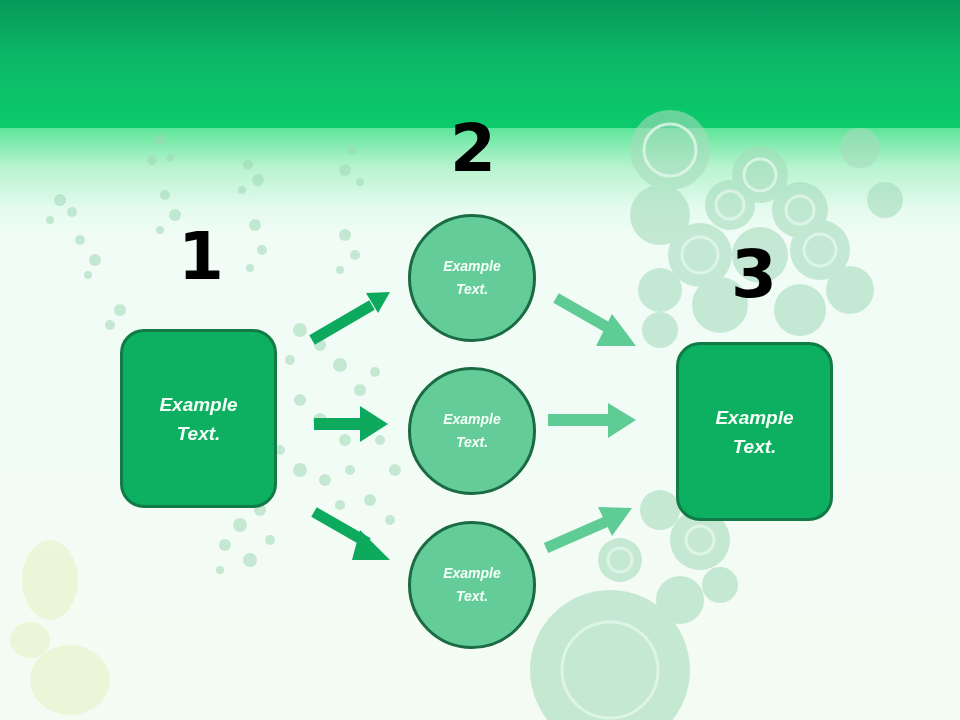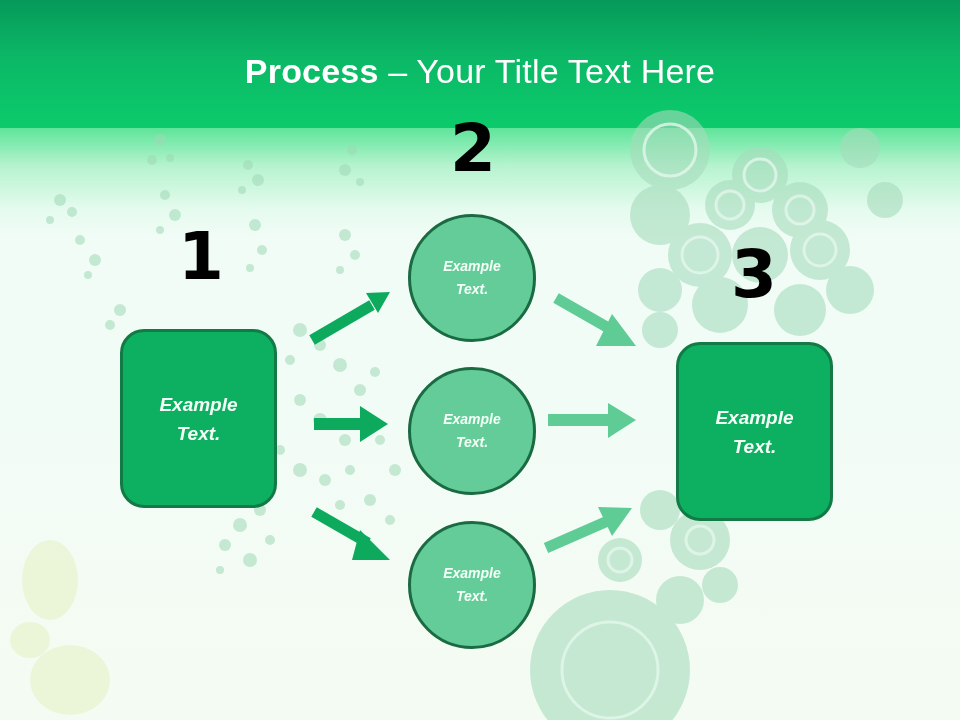--- a/index.html
+++ b/index.html
@@ -142,23 +142,20 @@
         <circle cx="700" cy="540" r="14"></circle>
         <circle cx="620" cy="560" r="12"></circle>
     </g>
     <g fill="#e8f4cf" opacity="0.7">
       <ellipse cx="50" cy="580" rx="28" ry="40"></ellipse>
         <ellipse cx="70" cy="680" rx="40" ry="35"></ellipse>
       <ellipse cx="30" cy="640" rx="20" ry="18"></ellipse>
     </g>
   </svg>
 
-  <div class="title">
-    <span class="bold">Process</span><span> – Your Title Text Here</span>
-  </div>
 
   <div class="num" style="left:178px; top:224px;">1</div>
   <div class="num" style="left:450px; top:116px;">2</div>
   <div class="num" style="left:731px; top:242px;">3</div>
 
   <svg class="arrows" viewBox="0 0 960 720">
     <g fill="#0daa5e">
 
       <polygon points="310,338 372,303 366,293 390,292 378,313 372,303"></polygon>
       <line x1="312" y1="340" x2="372" y2="305" stroke="#0daa5e" stroke-width="11"></line>

